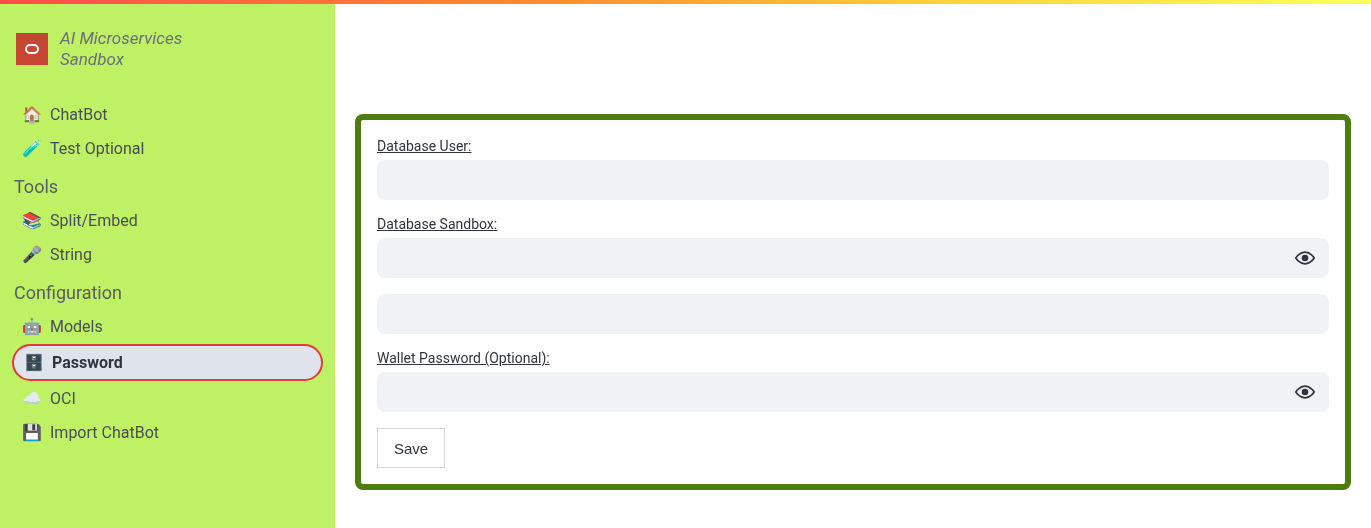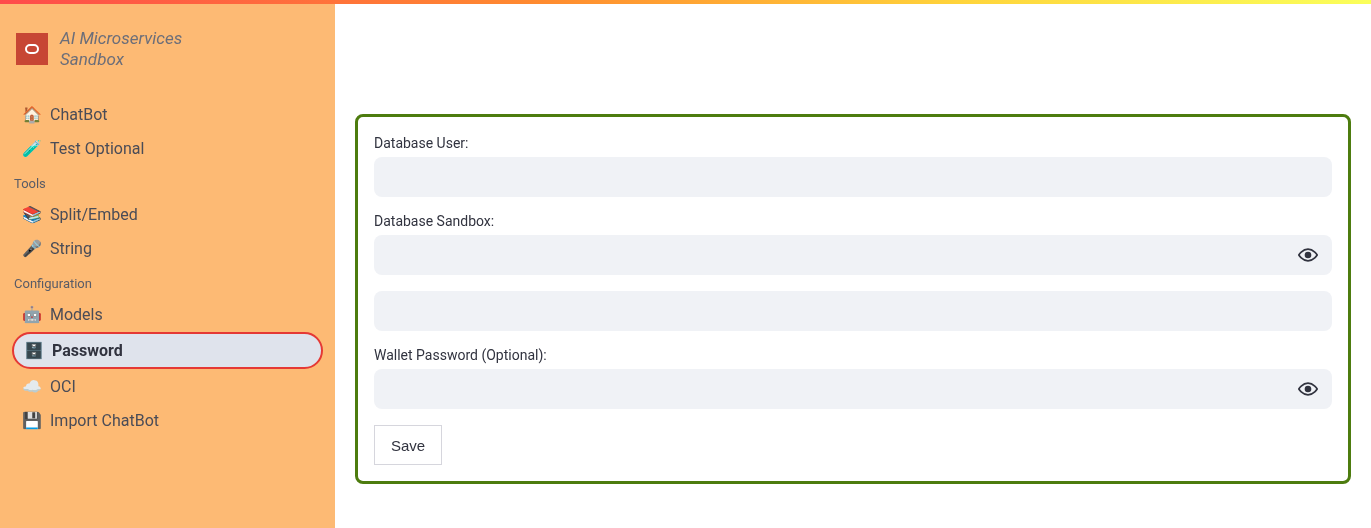--- a/index.html
+++ b/index.html
@@ -15,21 +15,21 @@
     height: 4px;
     width: 100%;
     background: linear-gradient(90deg, #ff4b4b 0%, #ff8c2f 40%, #ffd43b 70%, #faff5b 100%);
   }
   .layout {
     display: flex;
     min-height: 524px;
   }
   .sidebar {
     width: 335px;
-    background: #fdba74;
+    background: #bef264;
     padding: 0 12px 20px 12px;
     flex-shrink: 0;
   }
   .logo-block {
     display: flex;
     align-items: center;
     gap: 12px;
     padding: 24px 4px 18px 4px;
   }
   .logo-square {
@@ -50,21 +50,21 @@
   .logo-title {
     font-style: italic;
     color: #6c6e79;
     font-size: 17px;
     line-height: 1.25;
   }
   .nav-list {
     padding-top: 8px;
   }
   .nav-section-label {
-    font-size: 13px;
+    font-size: 18px;
     color: #5a5c66;
     padding: 10px 6px 6px 2px;
   }
   .nav-item {
     display: flex;
     align-items: center;
     gap: 8px;
     padding: 7px 10px;
     border-radius: 6px;
     color: #4a4c57;
@@ -83,23 +83,24 @@
     width: 20px;
     text-align: center;
     font-size: 16px;
     flex-shrink: 0;
   }
   .main {
     flex: 1;
     padding: 110px 20px 20px 20px;
   }
   .panel {
-    border: 3px solid #4d7c0f;
+    border: 6px solid #4d7c0f;
     border-radius: 8px;
     padding: 18px 16px 16px 16px;
+    text-decoration: underline;
   }
   .field-block { margin-bottom: 16px; }
   .field-label {
     font-size: 14px;
     color: #31333f;
     margin-bottom: 6px;
   }
   .field-input-wrap {
     position: relative;
     display: flex;

